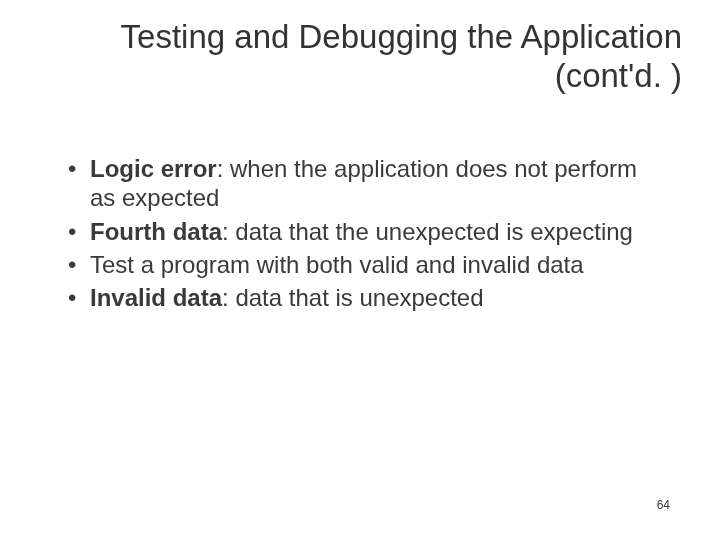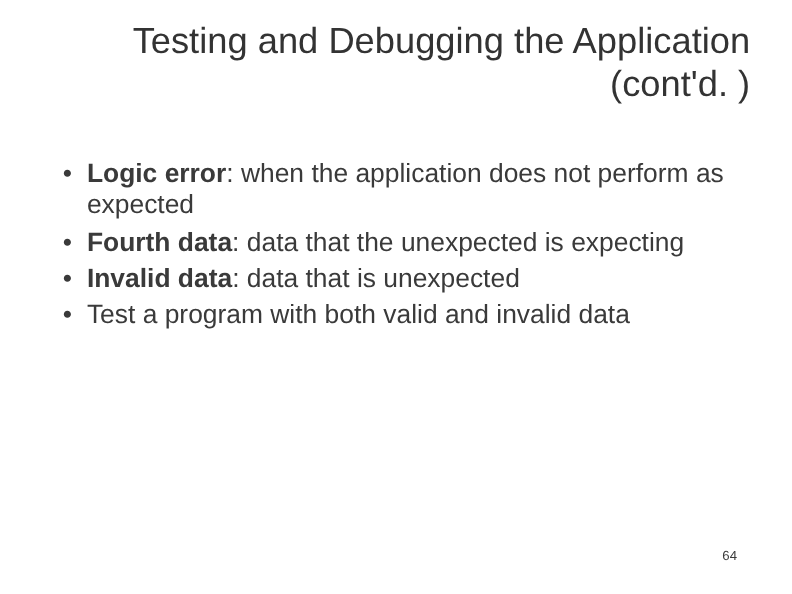--- a/index.html
+++ b/index.html
@@ -30,21 +30,21 @@
     color: #333333;
   }
   .content {
     position: absolute;
     left: 50px;
     right: 50px;
     top: 142px;
   }
   ul.bullets {
     list-style: none;
-    margin: 1px;
+    margin: 12px;
     padding: 0;
   }
   ul.bullets > li {
     position: relative;
     padding-left: 28px;
     font-size: 24px;
     line-height: 1.22;
     margin-bottom: 4px;
     color: #3a3a3a;
   }
@@ -83,23 +83,23 @@
 
   <div class="content">
     <ul class="bullets">
       <li>
         <span class="term">Logic error</span><span>: when the application does not perform as expected</span>
       </li>
       <li>
         <span class="term">Fourth data</span><span>: data that the unexpected is expecting</span>
       </li>
       <li>
-        <span class="term">Invalid data</span><span>: data that is unexpected</span>
+        <span class="term"></span><span>Test a program with both valid and invalid data</span>
       </li>
       <li>
-        <span class="term"></span><span>Test a program with both valid and invalid data</span>
+        <span class="term">Invalid data</span><span>: data that is unexpected</span>
       </li>
     </ul>
   </div>
 
   <div class="footer-right">64</div>
 
 </div>
 
 </body></html>

